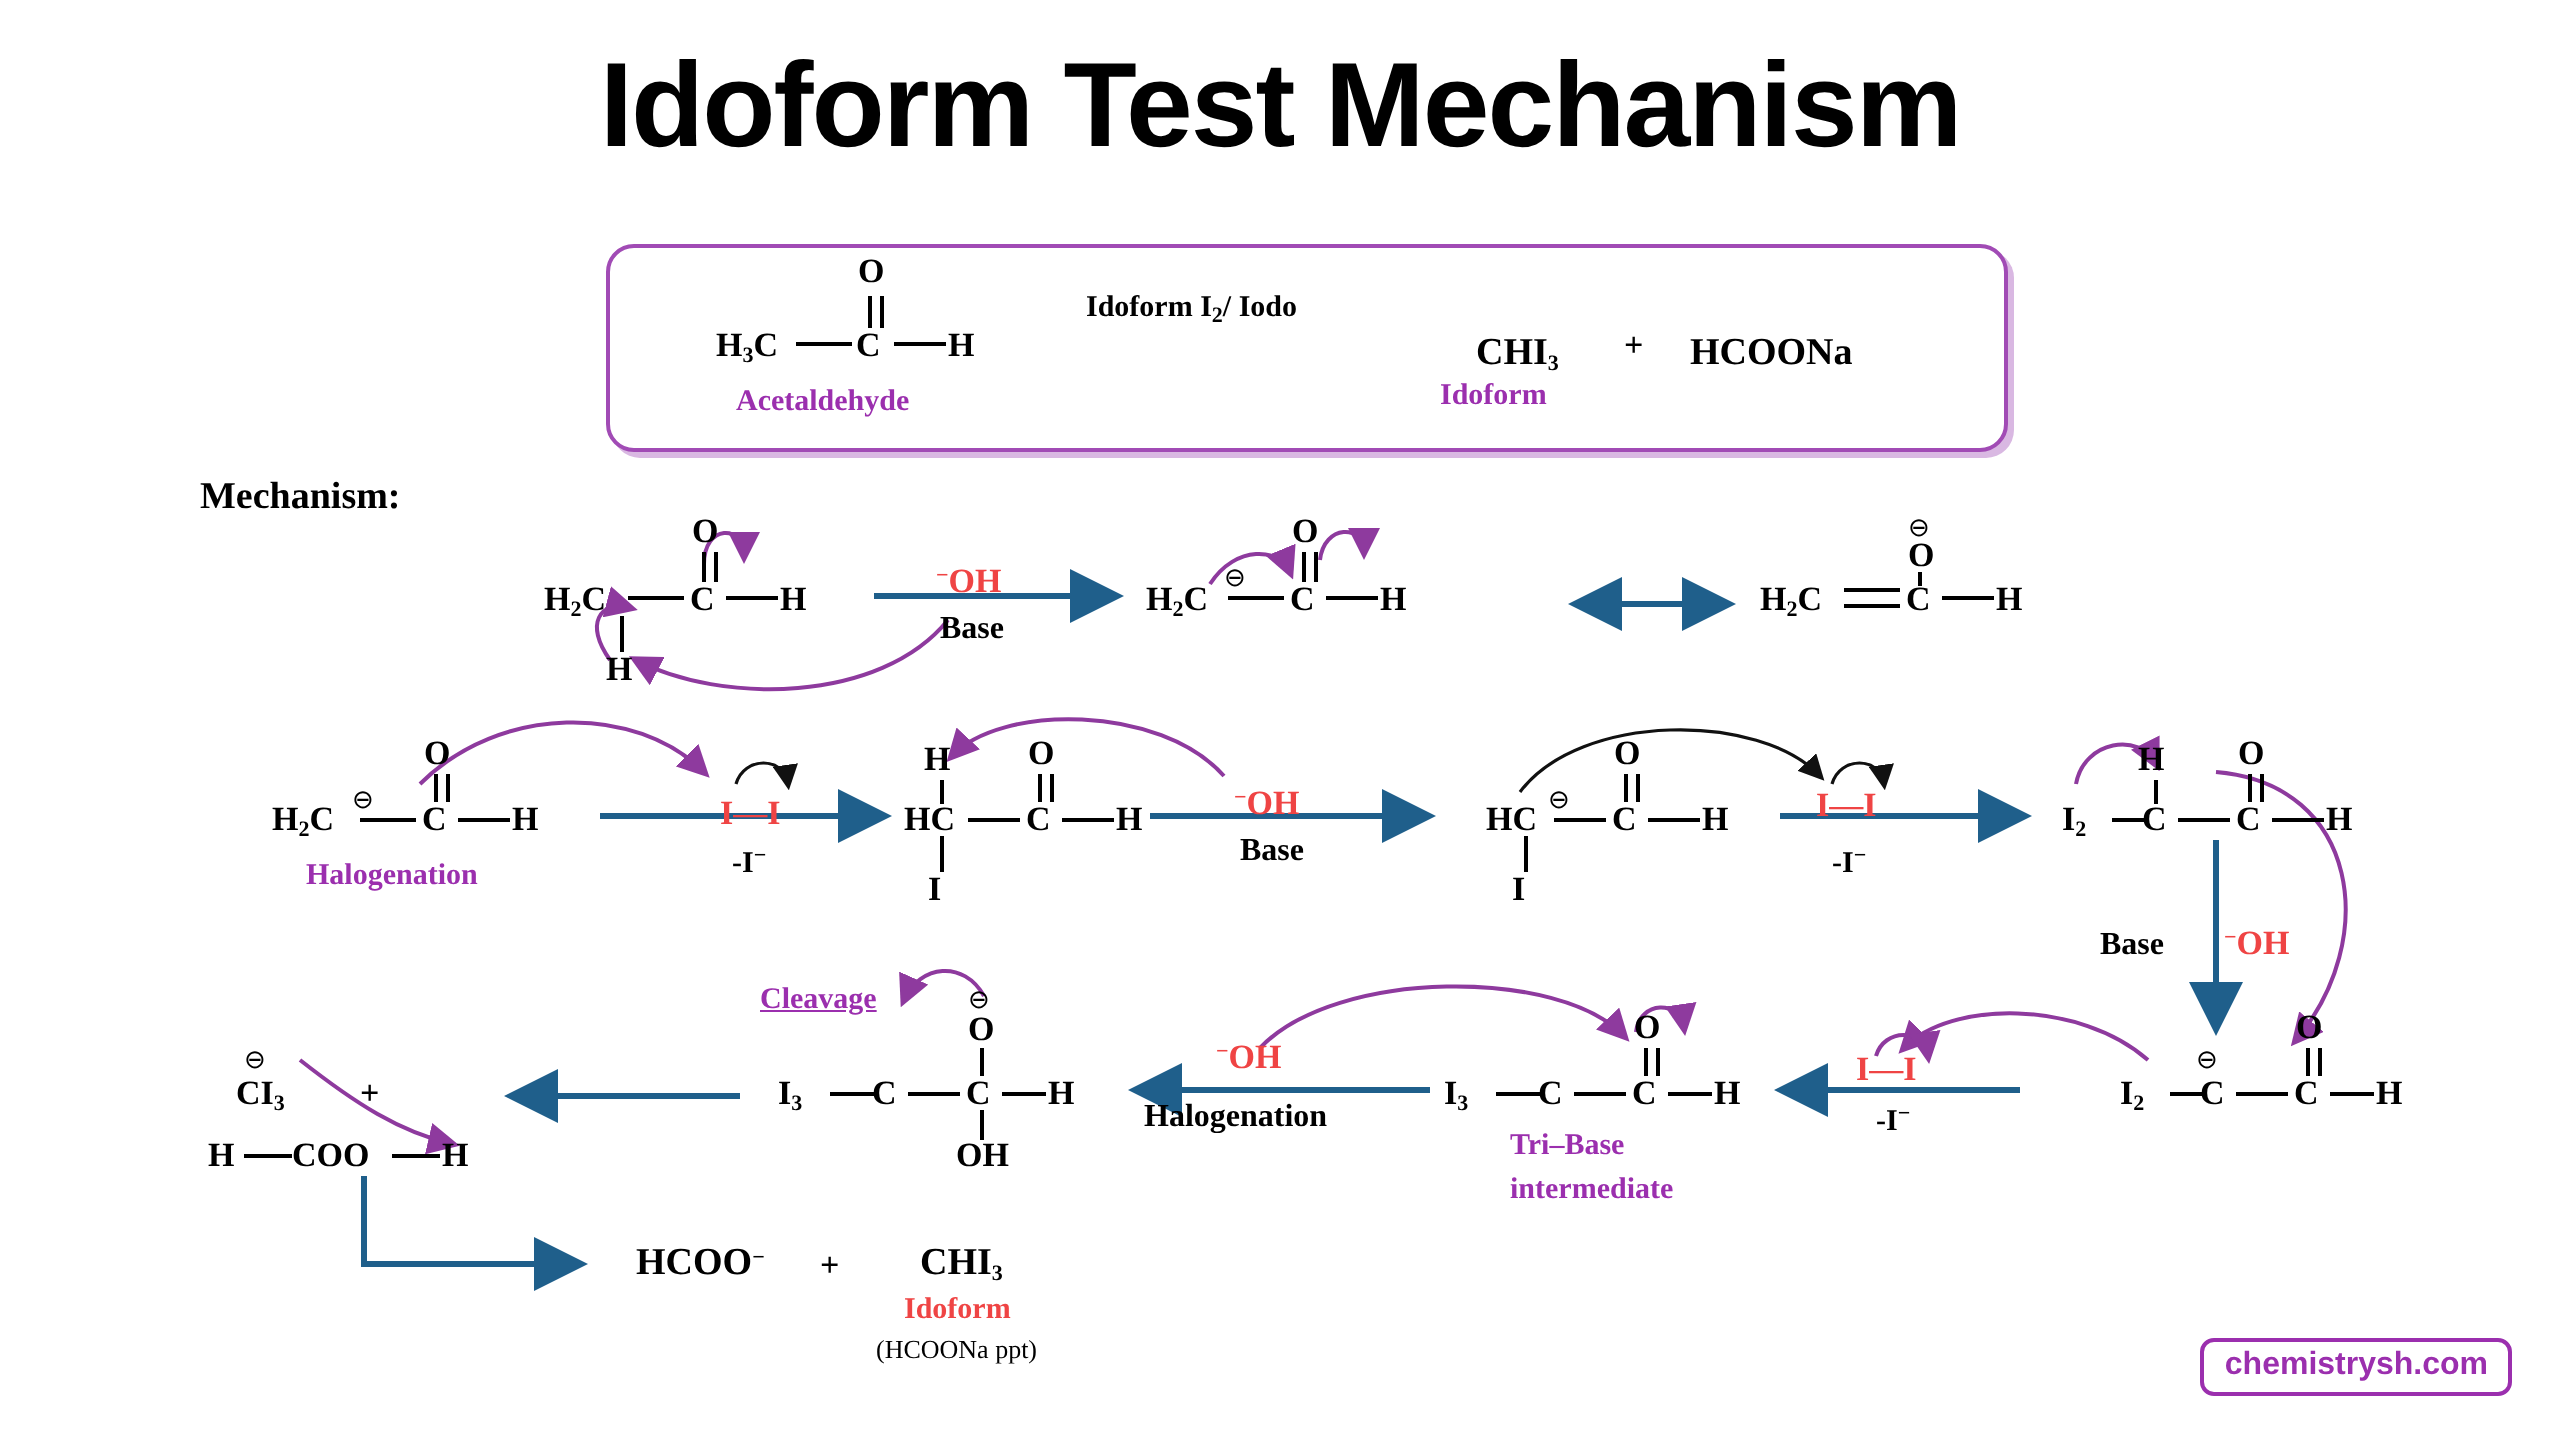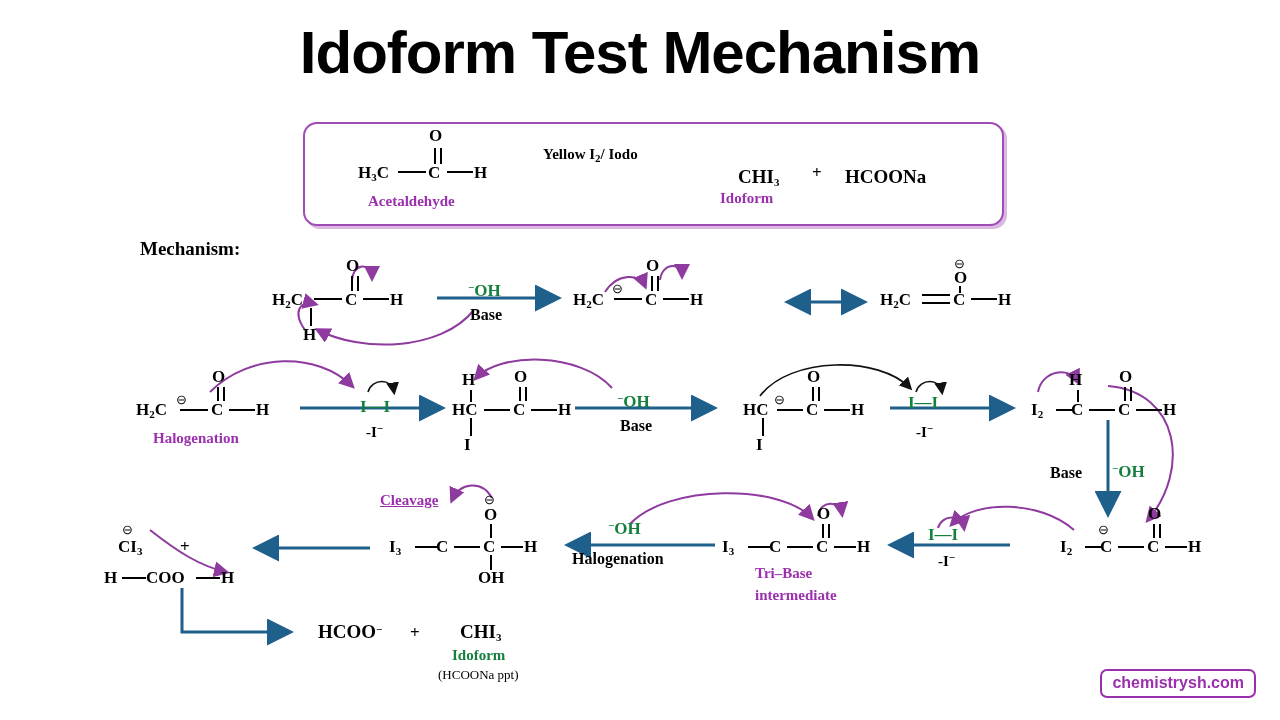--- a/index.html
+++ b/index.html
@@ -65,21 +65,21 @@
     font-family: "Liberation Serif", serif;
     font-weight: bold;
     font-size: 16px;
     color: #000;
     white-space: nowrap;
   }
   .label-red {
     font-family: "Liberation Serif", serif;
     font-weight: bold;
     font-size: 17px;
-    color: #15803d;
+    color: #ef4444;
     white-space: nowrap;
   }
   .tiny {
     font-family: "Liberation Serif", serif;
     font-size: 13px;
     color: #000;
     white-space: nowrap;
   }
 
   
@@ -195,28 +195,28 @@
 <div class="abs chem" style="left:358px; top:163px;"><span>H</span><span class="sub">3</span><span>C</span></div>
 <div class="abs bond-h" style="left:398px; top:171px; width:28px;"></div>
 <div class="abs chem" style="left:428px; top:163px;">C</div>
 <div class="abs bond-h" style="left:447px; top:171px; width:26px;"></div>
 <div class="abs chem" style="left:474px; top:163px;">H</div>
 <div class="abs chem" style="left:429px; top:126px;">O</div>
 <div class="abs bond-v" style="left:434px; top:148px; height:16px;"></div>
 <div class="abs bond-v" style="left:440px; top:148px; height:16px;"></div>
 <div class="abs label-purple" style="left:368px; top:193px;">Acetaldehyde</div>
 
-<div class="abs chem sm" style="left:543px; top:146px;"><span>Yellow I</span><span class="sub">2</span><span>/ Iodo</span></div>
+<div class="abs chem sm" style="left:543px; top:146px;"><span>Idoform I</span><span class="sub">2</span><span>/ Iodo</span></div>
 
 <div class="abs chem" style="left:738px; top:166px; font-size:19px;"><span>CHI</span><span class="sub">3</span></div>
 <div class="abs chem" style="left:812px; top:163px;">+</div>
 <div class="abs chem" style="left:845px; top:166px; font-size:19px;">HCOONa</div>
 <div class="abs label-purple" style="left:720px; top:190px;">Idoform</div>
 
-<div class="abs" style="left:100px; top:238px; font-family:'Liberation Serif',serif; font-weight:bold; font-size:19px;margin-left:40px;">Mechanism:</div>
+<div class="abs" style="left:100px; top:238px; font-family:'Liberation Serif',serif; font-weight:bold; font-size:19px;">Mechanism:</div>
 
 <div class="abs chem" style="left:272px; top:290px;"><span>H</span><span class="sub">2</span><span>C</span></div>
 <div class="abs bond-h" style="left:314px; top:298px; width:28px;"></div>
 <div class="abs chem" style="left:345px; top:290px;">C</div>
 <div class="abs bond-h" style="left:363px; top:298px; width:26px;"></div>
 <div class="abs chem" style="left:390px; top:290px;">H</div>
 <div class="abs chem" style="left:346px; top:256px;">O</div>
 <div class="abs bond-v" style="left:351px; top:276px; height:15px;"></div>
 <div class="abs bond-v" style="left:357px; top:276px; height:15px;"></div>
 <div class="abs bond-v" style="left:310px; top:308px; height:18px;"></div>

